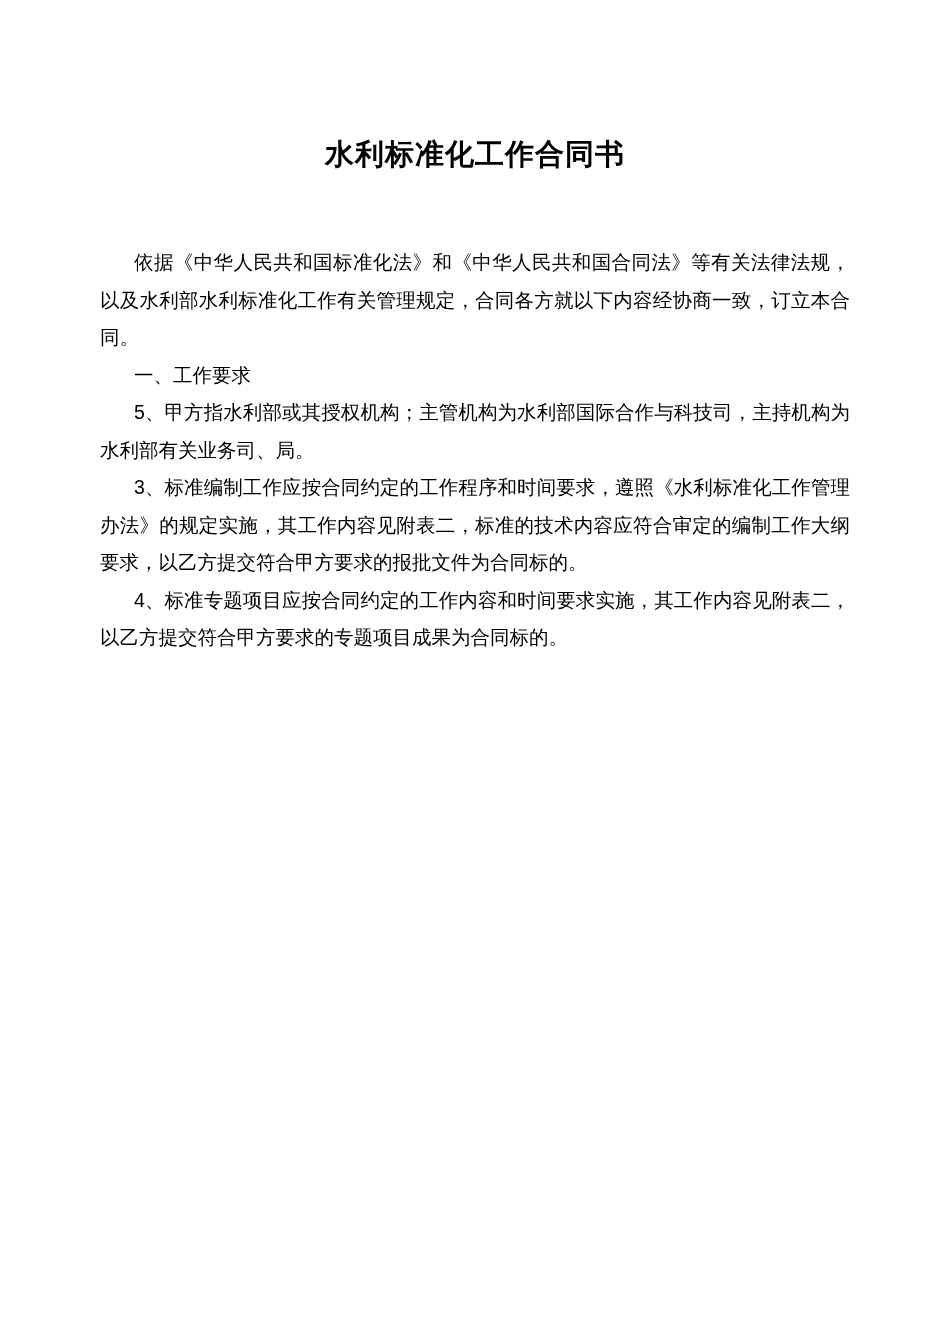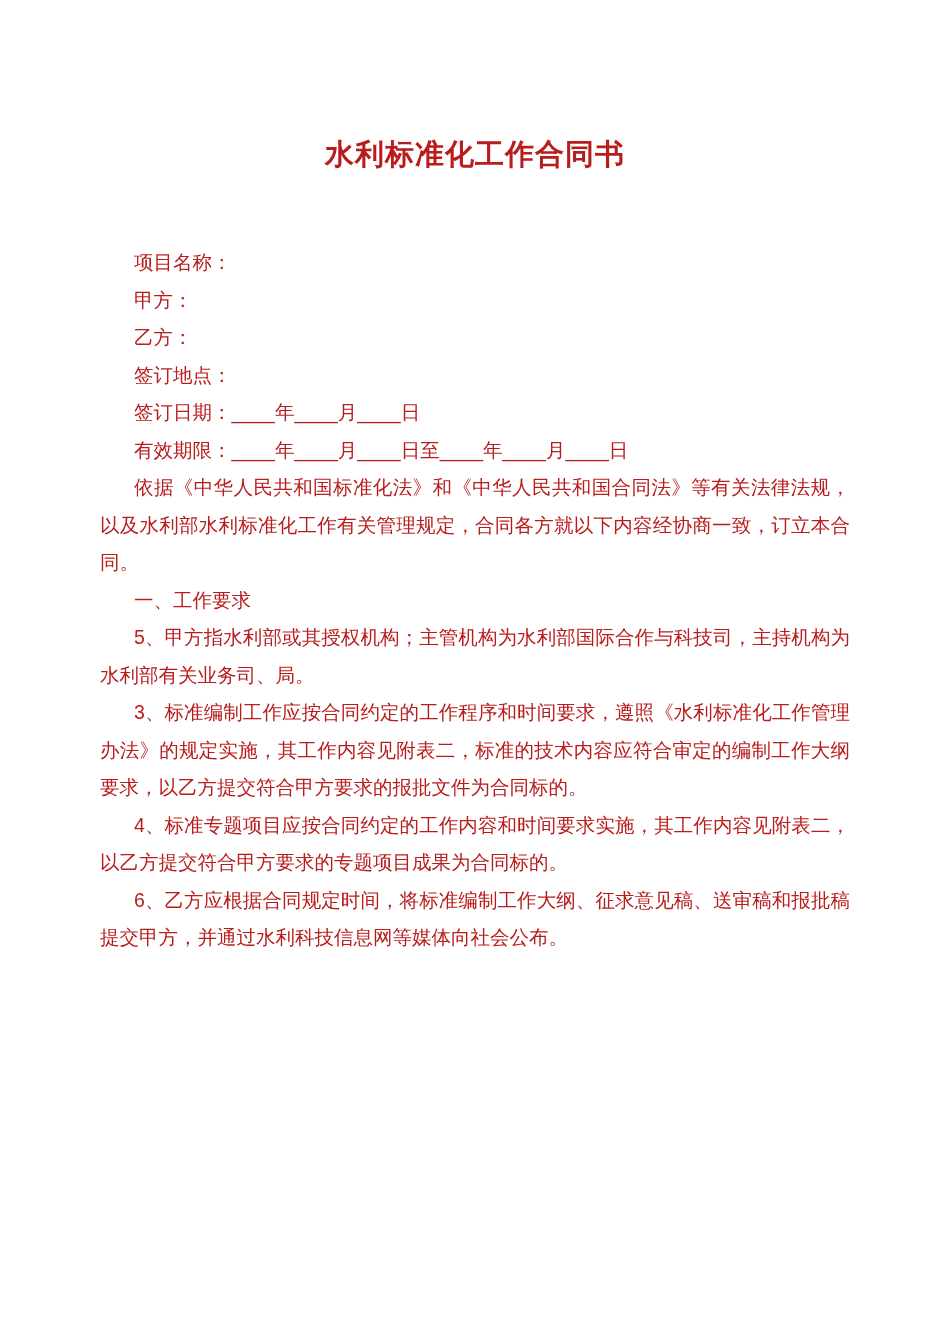--- a/index.html
+++ b/index.html
@@ -7,21 +7,21 @@
     padding: 0;
     background: #ffffff;
   }
   .page {
     position: relative;
     width: 950px;
     height: 948px;
     box-sizing: border-box;
     padding: 130px 100px 0 100px;
     background: #ffffff;
-    color: #b91c1c;
+    color: #000000;
     font-family: "Liberation Sans", "DejaVu Sans", sans-serif;
     overflow: hidden;
   }
   .doc-title {
     margin: 0 0 66px 0;
     font-size: 29px;
     font-weight: 700;
     line-height: 48px;
     text-align: center;
     letter-spacing: 1px;
@@ -41,31 +41,22 @@
     text-align: justify;
   }
 </style>
 </head>
 <body>
 
 <div class="page">
 
   <h1 class="doc-title">水利标准化工作合同书</h1>
 
-  <div class="fields-block">
-    <p class="field-line">项目名称：</p>
-    <p class="field-line">甲方：</p>
-    <p class="field-line">乙方：</p>
-    <p class="field-line">签订地点：</p>
-    <p class="field-line">签订日期：____年____月____日</p>
-    <p class="field-line">有效期限：____年____月____日至____年____月____日</p>
-  </div>
 
   <div class="body-block">
     <p class="para">依据《中华人民共和国标准化法》和《中华人民共和国合同法》等有关法律法规，以及水利部水利标准化工作有关管理规定，合同各方就以下内容经协商一致，订立本合同。</p>
     <p class="para">一、工作要求</p>
     <p class="para">5、甲方指水利部或其授权机构；主管机构为水利部国际合作与科技司，主持机构为水利部有关业务司、局。</p>
     <p class="para">3、标准编制工作应按合同约定的工作程序和时间要求，遵照《水利标准化工作管理办法》的规定实施，其工作内容见附表二，标准的技术内容应符合审定的编制工作大纲要求，以乙方提交符合甲方要求的报批文件为合同标的。</p>
     <p class="para">4、标准专题项目应按合同约定的工作内容和时间要求实施，其工作内容见附表二，以乙方提交符合甲方要求的专题项目成果为合同标的。</p>
-    <p class="para">6、乙方应根据合同规定时间，将标准编制工作大纲、征求意见稿、送审稿和报批稿提交甲方，并通过水利科技信息网等媒体向社会公布。</p>
   </div>
 
 </div>
 
 </body></html>

